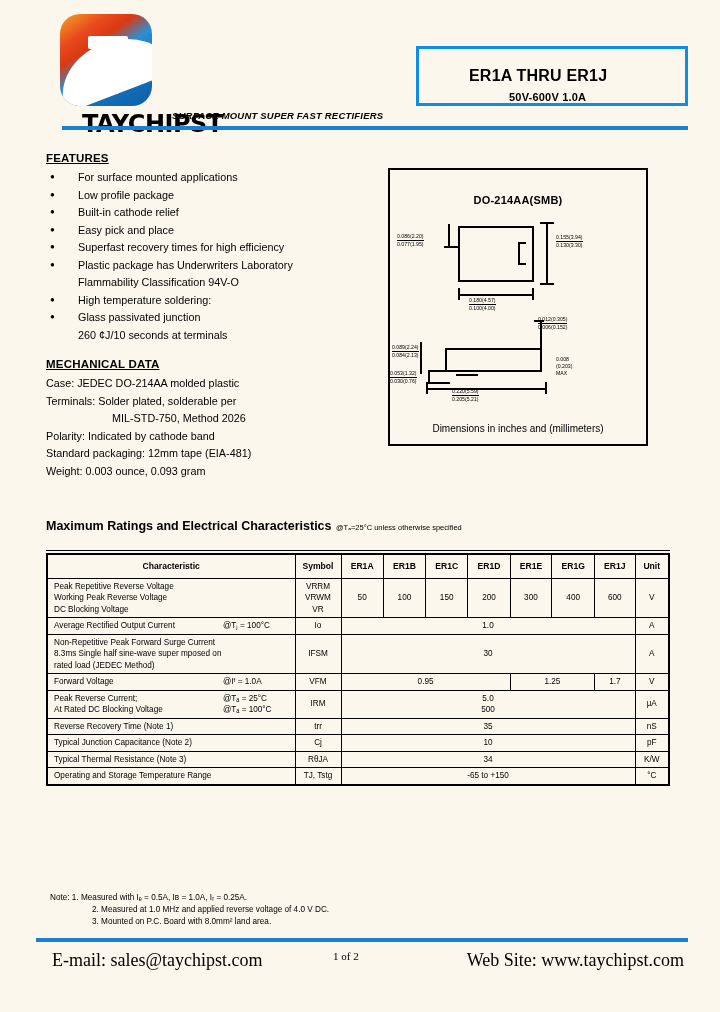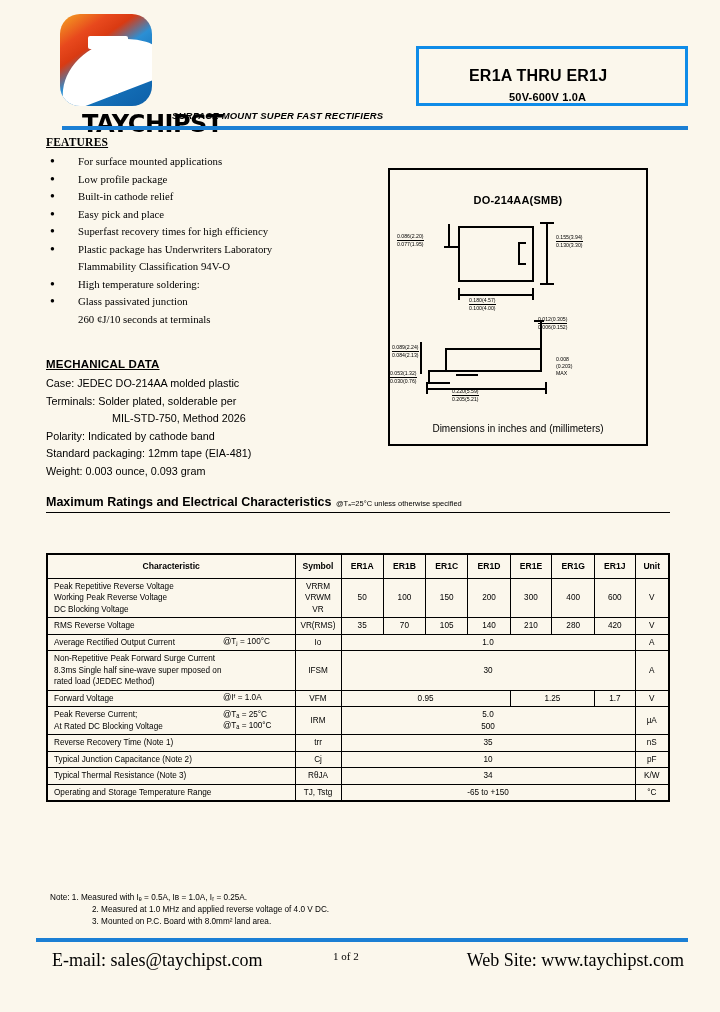--- a/index.html
+++ b/index.html
@@ -61,21 +61,21 @@
   .title-sub {
     position: absolute; left: 50px; top: 42px;
     font-size: 11px; font-weight: bold; letter-spacing: 0.2px; margin-left: 40px;
   }
   .rule-blue {
     position: absolute; left: 62px; top: 126px; width: 626px; height: 4px;
     background: #1b7fd4;
   }
 
   
-  .features { position: absolute; left: 46px; top: 136px; width: 330px; font-family: Liberation Serif, serif; }
+  .features { position: absolute; left: 46px; top: 152px; width: 330px; }
   .sec-head {
     font-size: 11.5px; font-weight: bold; text-decoration: underline;
     margin-bottom: 5px; letter-spacing: 0.2px;
   }
   ul.feat { list-style: none; }
   ul.feat li {
     font-size: 10.8px; line-height: 17.5px; position: relative;
     padding-left: 32px;
   }
   ul.feat li.bulleted::before {
@@ -99,22 +99,22 @@
   .pkg-caption {
     position: absolute; bottom: 10px; width: 100%; text-align: center;
     font-size: 10px;
   }
   .dim { font-size: 5.2px; line-height: 6.5px; position: absolute; white-space: nowrap; }
   .dim .frac-top { border-bottom: 1px solid #000; display: block; padding-bottom: 0.5px; }
   .line { position: absolute; background: #000; }
 
   
   .ratings-head {
-    position: absolute; left: 46px; top: 492px; width: 624px;
-    border-bottom: 1.5px solid #000; padding-bottom: 2px;
+    position: absolute; left: 46px; top: 516px; width: 624px;
+    border-bottom: 1.5px solid #000; padding-bottom: 16px;
   }
   .ratings-head .h1 { font-size: 12.5px; font-weight: bold; display: inline; }
   .ratings-head .h2 { font-size: 7.5px; display: inline; }
 
   table.ratings {
     position: absolute; left: 46px; top: 553px; width: 624px;
     border-collapse: collapse; background: #fbf7ec;
   }
   table.ratings td, table.ratings th {
     border: 1px solid #000; font-size: 8.2px; font-weight: normal;
@@ -308,32 +308,20 @@
           <td>50</td>
           <td>100</td>
           <td>150</td>
           <td>200</td>
           <td>300</td>
           <td>400</td>
           <td>600</td>
           <td>V</td>
         </tr>
         <tr>
-          <td class="char-cell"><span>RMS Reverse Voltage</span></td>
-          <td class="sym">VR(RMS)</td>
-          <td>35</td>
-          <td>70</td>
-          <td>105</td>
-          <td>140</td>
-          <td>210</td>
-          <td>280</td>
-          <td>420</td>
-          <td>V</td>
-        </tr>
-        <tr>
           <td class="char-cell"><span>Average Rectified Output Current</span><span class="cond" style="top: 50%; transform: translateY(-50%);">@Tⱼ = 100°C</span></td>
           <td class="sym">Io</td>
           <td colspan="7">1.0</td>
           <td>A</td>
         </tr>
         <tr>
           <td class="char-cell"><span>Non-Repetitive Peak Forward Surge Current<br>8.3ms Single half sine-wave super mposed on<br>rated load (JEDEC Method)</span></td>
           <td class="sym">IFSM</td>
           <td colspan="7">30</td>
           <td>A</td>

